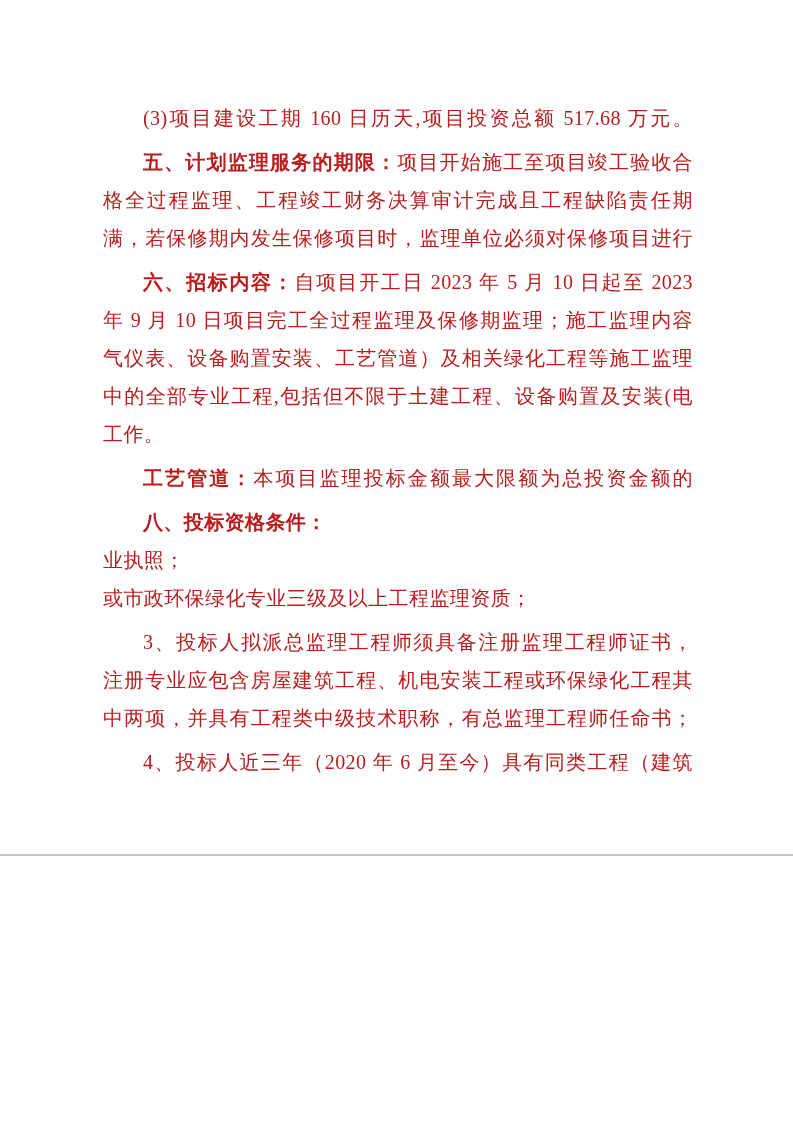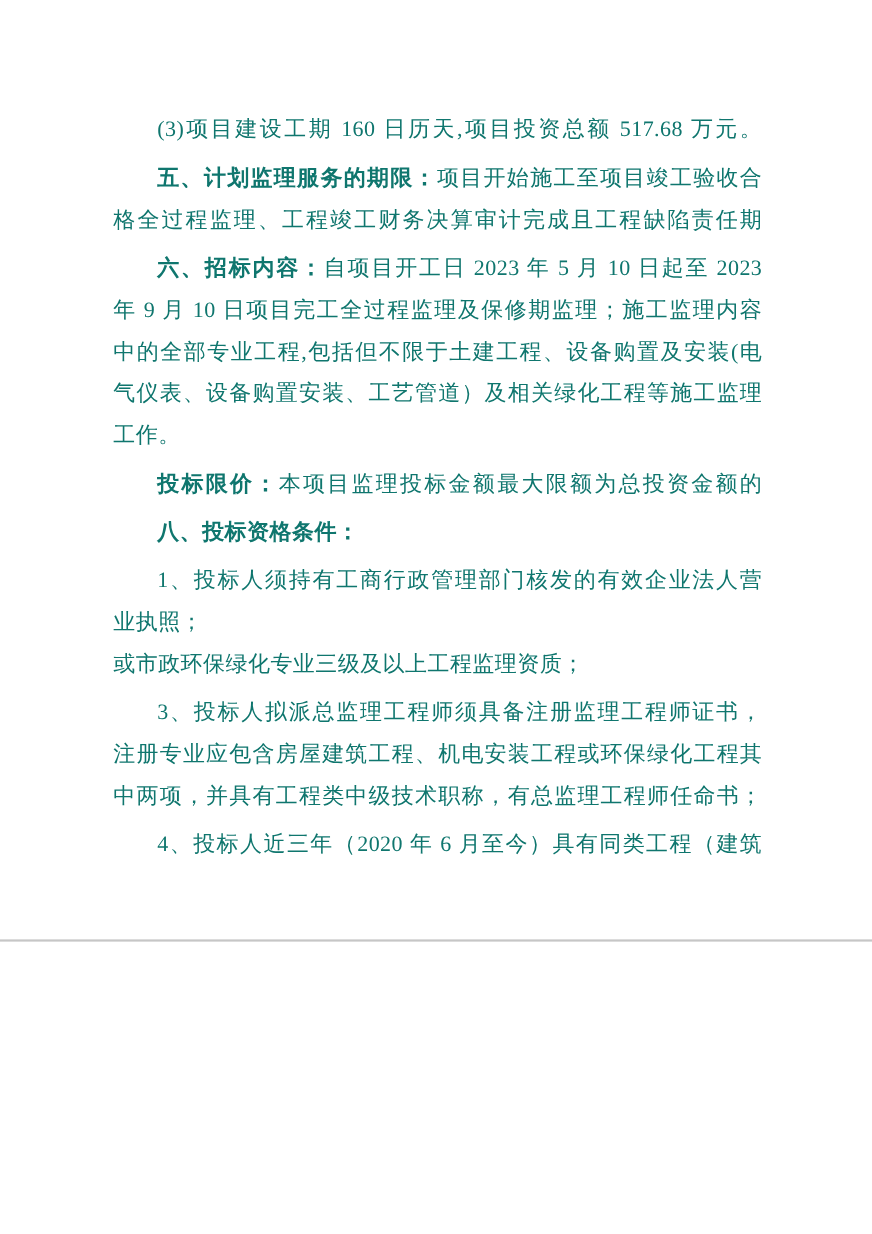--- a/index.html
+++ b/index.html
@@ -36,33 +36,33 @@
   }
   .fold-line {
     position:absolute;
     left:0; width:793px; height:2px;
     background:#c6c6c6;
   }
 </style>
 </head>
 <body>
 
-<div class="page" style="color: #0f766e;">
+<div class="page" style="color: #b91c1c;">
   <div class="doc-body">
       <div class="line indent just"><span class="r">(3)项目建设工期 160 日历天,项目投资总额 517.68 万元。</span></div>
       <div class="line indent just para"><span class="b">五、计划监理服务的期限：</span><span class="r">项目开始施工至项目竣工验收合</span></div>
       <div class="line just"><span class="r">格全过程监理、工程竣工财务决算审计完成且工程缺陷责任期</span></div>
+      <div class="line just"><span class="r">满，若保修期内发生保修项目时，监理单位必须对保修项目进行</span></div>
       <div class="line indent just para"><span class="b">六、招标内容：</span><span class="r">自项目开工日 2023 年 5 月 10 日起至 2023</span></div>
       <div class="line just"><span class="r">年 9 月 10 日项目完工全过程监理及保修期监理；施工监理内容</span></div>
+      <div class="line just"><span class="r">气仪表、设备购置安装、工艺管道）及相关绿化工程等施工监理</span></div>
       <div class="line just"><span class="r">中的全部专业工程,包括但不限于土建工程、设备购置及安装(电</span></div>
-      <div class="line just"><span class="r">气仪表、设备购置安装、工艺管道）及相关绿化工程等施工监理</span></div>
       <div class="line"><span class="r">工作。</span></div>
-      <div class="line indent just para"><span class="b">投标限价：</span><span class="r">本项目监理投标金额最大限额为总投资金额的</span></div>
+      <div class="line indent just para"><span class="b">工艺管道：</span><span class="r">本项目监理投标金额最大限额为总投资金额的</span></div>
       <div class="line indent para"><span class="b">八、投标资格条件：</span></div>
-      <div class="line indent just para"><span class="r">1、投标人须持有工商行政管理部门核发的有效企业法人营</span></div>
       <div class="line"><span class="r">业执照；</span></div>
       <div class="line"><span class="r">或市政环保绿化专业三级及以上工程监理资质；</span></div>
       <div class="line indent just para"><span class="r">3、投标人拟派总监理工程师须具备注册监理工程师证书，</span></div>
       <div class="line just"><span class="r">注册专业应包含房屋建筑工程、机电安装工程或环保绿化工程其</span></div>
       <div class="line just"><span class="r">中两项，并具有工程类中级技术职称，有总监理工程师任命书；</span></div>
       <div class="line indent just para"><span class="r">4、投标人近三年（2020 年 6 月至今）具有同类工程（建筑</span></div>
     </div>
   <div class="fold-line" style="top: 854px; background: rgb(198, 198, 198);"></div>
 </div>
 

